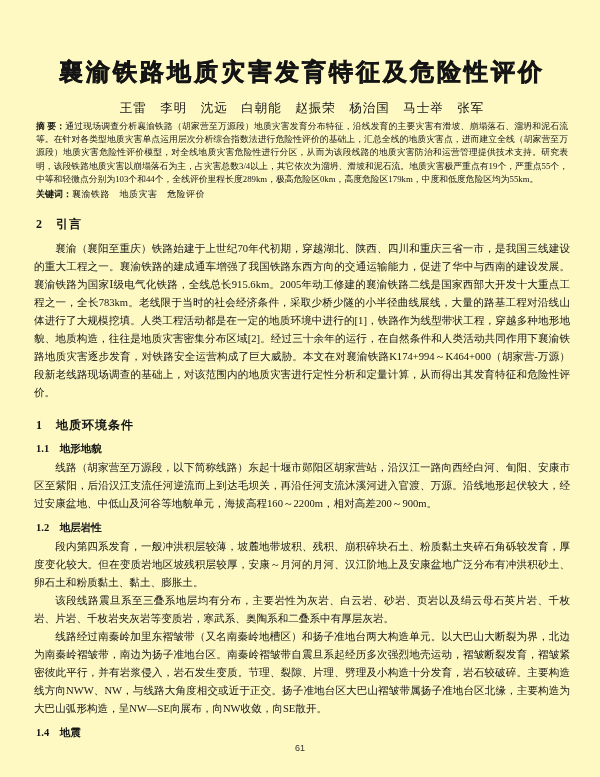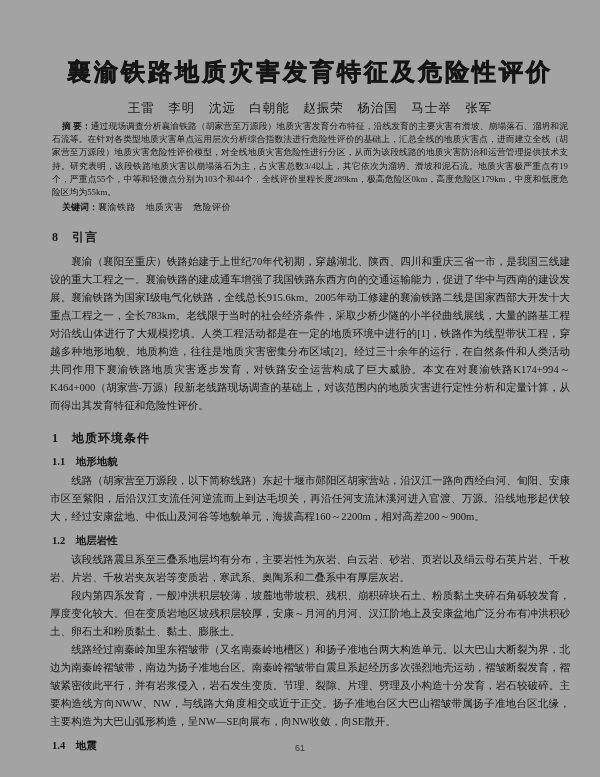--- a/index.html
+++ b/index.html
@@ -1,32 +1,32 @@
 <!DOCTYPE html>
 <html><head>
 <meta charset="utf-8">
 <style>
   html,body { margin:0; padding:0; background:#e8e8e8; }
   .page {
-    width:600px; height:777px; margin:0 auto; background:#a3a3a3;
-    box-sizing:border-box; padding:46px 30px 0 50px; position:relative;
+    width:600px; height:777px; margin:0 auto; background:#fef9c3;
+    box-sizing:border-box; padding:46px 30px 0 34px; position:relative;
     font-family:"Liberation Serif","DejaVu Serif",serif; color:#151515;
     overflow:hidden;
   }
   .title {
     text-align:center; font-size:24px; font-weight:900; letter-spacing:3px;
     margin:10px 0 12px 0; font-family:"Liberation Serif","DejaVu Serif",serif;
     -webkit-text-stroke:0.6px #151515;
   }
   .authors { text-align:center; font-size:12.5px; letter-spacing:1px; margin:8px 0 3px 0; }
   .affiliation { text-align:center; font-size:8.8px; margin:0 0 11px 0; color:#222; }
   .abstract {
     font-size:8.8px; line-height:13.2px; text-align:justify; margin:0 2px;
   }
-  .abstract .lbl, .keywords .lbl { font-weight:bold;margin-left:10px; }
+  .abstract .lbl, .keywords .lbl { font-weight:bold; }
   .keywords { font-size:9px; margin:2px 2px 0 2px; }
   .keywords .vals { letter-spacing:0.5px; }
   .h-major { font-size:12px; font-weight:bold; margin:15px 0 7px 2px; letter-spacing:1px; }
   .h-minor { font-size:10.5px; font-weight:bold; margin:8px 0 3px 2px; }
   .body-p {
     font-size:10.6px; line-height:18px; text-align:justify;
     text-indent:2em; margin:0 0 0 0;
   }
   .pagenum {
     position:absolute; bottom:24px; left:0; right:0; text-align:center;
@@ -40,31 +40,31 @@
 
   <div class="title">襄渝铁路地质灾害发育特征及危险性评价</div>
 
   <div class="authors">王雷　李明　沈远　白朝能　赵振荣　杨治国　马士举　张军</div>
 
 
   <p class="abstract"><span class="lbl">摘 要：</span><span>通过现场调查分析襄渝铁路（胡家营至万源段）地质灾害发育分布特征，沿线发育的主要灾害有滑坡、崩塌落石、溜坍和泥石流等。在针对各类型地质灾害单点运用层次分析综合指数法进行危险性评价的基础上，汇总全线的地质灾害点，进而建立全线（胡家营至万源段）地质灾害危险性评价模型，对全线地质灾害危险性进行分区，从而为该段线路的地质灾害防治和运营管理提供技术支持。研究表明，该段铁路地质灾害以崩塌落石为主，占灾害总数3/4以上，其它依次为溜坍、滑坡和泥石流。地质灾害极严重点有19个，严重点55个，中等和轻微点分别为103个和44个，全线评价里程长度289km，极高危险区0km，高度危险区179km，中度和低度危险区均为55km。</span></p>
 
   <p class="keywords"><span class="lbl">关键词：</span><span class="vals">襄渝铁路　地质灾害　危险评价</span></p>
 
-  <div class="h-major">8　引言</div>
+  <div class="h-major">2　引言</div>
   <p class="body-p">襄渝（襄阳至重庆）铁路始建于上世纪70年代初期，穿越湖北、陕西、四川和重庆三省一市，是我国三线建设的重大工程之一。襄渝铁路的建成通车增强了我国铁路东西方向的交通运输能力，促进了华中与西南的建设发展。襄渝铁路为国家Ⅰ级电气化铁路，全线总长915.6km。2005年动工修建的襄渝铁路二线是国家西部大开发十大重点工程之一，全长783km。老线限于当时的社会经济条件，采取少桥少隧的小半径曲线展线，大量的路基工程对沿线山体进行了大规模挖填。人类工程活动都是在一定的地质环境中进行的[1]，铁路作为线型带状工程，穿越多种地形地貌、地质构造，往往是地质灾害密集分布区域[2]。经过三十余年的运行，在自然条件和人类活动共同作用下襄渝铁路地质灾害逐步发育，对铁路安全运营构成了巨大威胁。本文在对襄渝铁路K174+994～K464+000（胡家营-万源）段新老线路现场调查的基础上，对该范围内的地质灾害进行定性分析和定量计算，从而得出其发育特征和危险性评价。</p>
 
   <div class="h-major">1　地质环境条件</div>
 
   <div class="h-minor">1.1　地形地貌</div>
   <p class="body-p">线路（胡家营至万源段，以下简称线路）东起十堰市郧阳区胡家营站，沿汉江一路向西经白河、旬阳、安康市区至紫阳，后沿汉江支流任河逆流而上到达毛坝关，再沿任河支流沐溪河进入官渡、万源。沿线地形起伏较大，经过安康盆地、中低山及河谷等地貌单元，海拔高程160～2200m，相对高差200～900m。</p>
 
   <div class="h-minor">1.2　地层岩性</div>
+  <p class="body-p">段内第四系发育，一般冲洪积层较薄，坡麓地带坡积、残积、崩积碎块石土、粉质黏土夹碎石角砾较发育，厚度变化较大。但在变质岩地区坡残积层较厚，安康～月河的月河、汉江阶地上及安康盆地广泛分布有冲洪积砂土、卵石土和粉质黏土、黏土、膨胀土。</p>
   <p class="body-p">该段线路震旦系至三叠系地层均有分布，主要岩性为灰岩、白云岩、砂岩、页岩以及绢云母石英片岩、千枚岩、片岩、千枚岩夹灰岩等变质岩，寒武系、奥陶系和二叠系中有厚层灰岩。</p>
-  <p class="body-p">段内第四系发育，一般冲洪积层较薄，坡麓地带坡积、残积、崩积碎块石土、粉质黏土夹碎石角砾较发育，厚度变化较大。但在变质岩地区坡残积层较厚，安康～月河的月河、汉江阶地上及安康盆地广泛分布有冲洪积砂土、卵石土和粉质黏土、黏土、膨胀土。</p>
 
   <p class="body-p">线路经过南秦岭加里东褶皱带（又名南秦岭地槽区）和扬子准地台两大构造单元。以大巴山大断裂为界，北边为南秦岭褶皱带，南边为扬子准地台区。南秦岭褶皱带自震旦系起经历多次强烈地壳运动，褶皱断裂发育，褶皱紧密彼此平行，并有岩浆侵入，岩石发生变质。节理、裂隙、片理、劈理及小构造十分发育，岩石较破碎。主要构造线方向NWW、NW，与线路大角度相交或近于正交。扬子准地台区大巴山褶皱带属扬子准地台区北缘，主要构造为大巴山弧形构造，呈NW—SE向展布，向NW收敛，向SE散开。</p>
 
   <div class="h-minor">1.4　地震</div>
 
   <div class="pagenum">61</div>
 
 </div>
 
 </body></html>

